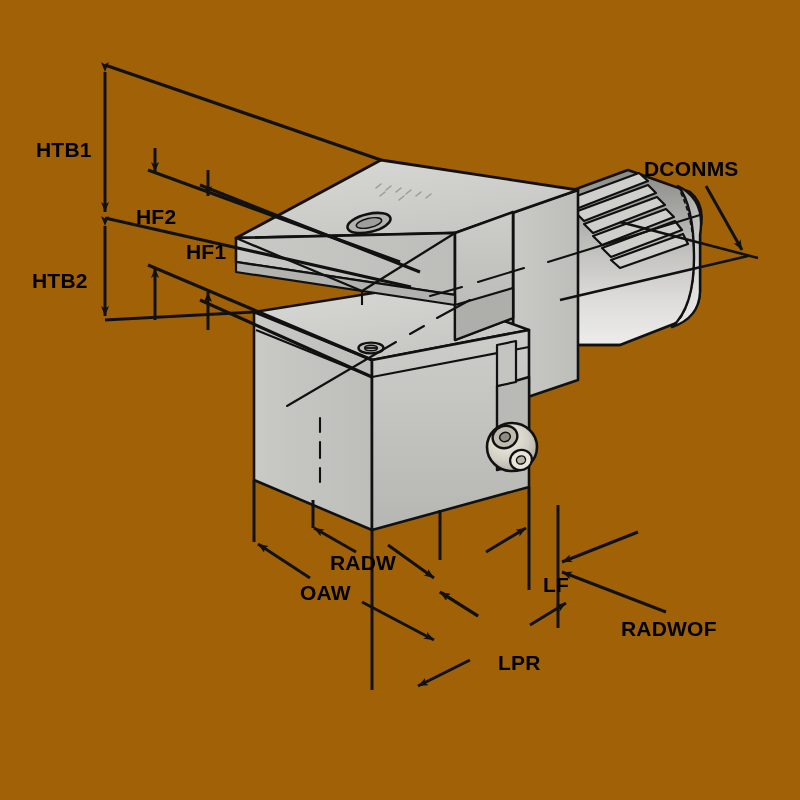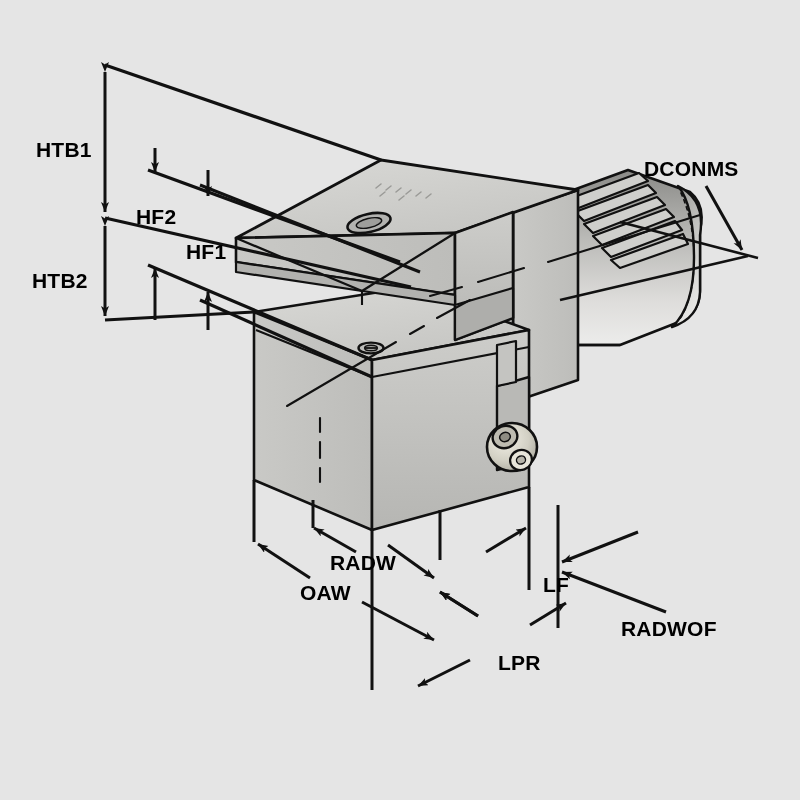--- a/index.html
+++ b/index.html
@@ -2,21 +2,21 @@
 <html><head>
 <meta charset="utf-8">
 <title>Technical Drawing</title>
 <style>
   html,body{margin:0;padding:0;background:#ffffff;}
   body{
     width:800px;height:800px;overflow:hidden;
     font-family:"Liberation Sans", sans-serif;
     -webkit-font-smoothing:antialiased;
   }
-  #stage{position:relative;width:800px;height:800px;background:#e5e5e5;}
+  #stage{position:relative;width:800px;height:800px;background:#a16207;}
   svg#drawing{display:block;width:800px;height:800px;}
   .dim-label{
     font-family:"Liberation Sans", sans-serif;
     font-weight:bold;
     fill:#000000;
     font-size:21px;
     letter-spacing:0.2px;
   }
 </style>
 </head>

